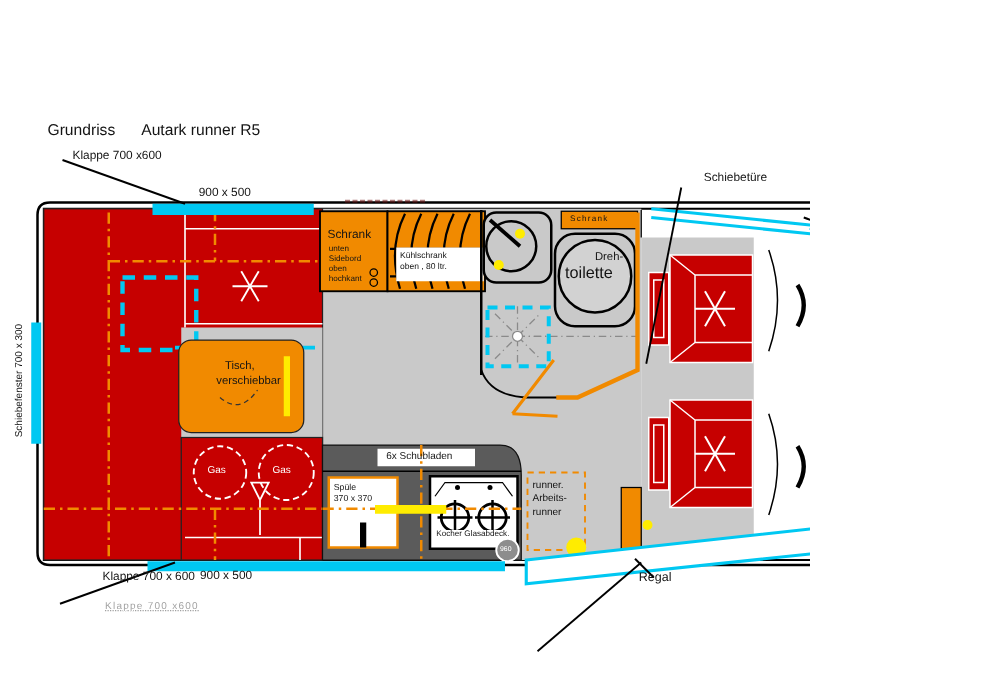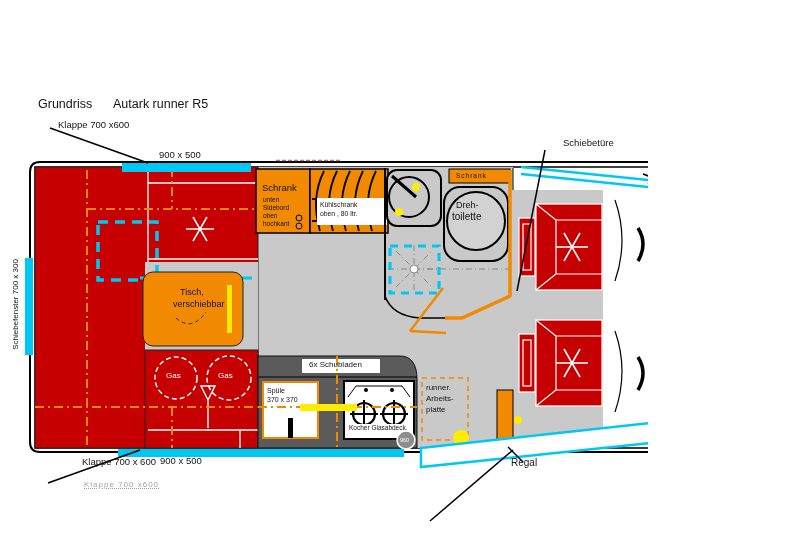--- a/index.html
+++ b/index.html
@@ -237,38 +237,38 @@
 <div class="lbl" style="left:262px;top:183px;font-size:9.5px;">Schrank</div>
 <div class="lbl" style="left:263px;top:196px;font-size:6.5px;">unten</div>
 <div class="lbl" style="left:263px;top:204px;font-size:6.5px;">Sidebord</div>
 <div class="lbl" style="left:263px;top:212px;font-size:6.5px;">oben</div>
 <div class="lbl" style="left:263px;top:220px;font-size:6.5px;">hochkant</div>
 
 <div class="lbl" style="left:320px;top:201px;font-size:6.8px;">Kühlschrank</div>
 <div class="lbl" style="left:320px;top:210px;font-size:6.8px;">oben , 80 ltr.</div>
 
 <div class="lbl" style="left:456px;top:172px;font-size:6.5px;letter-spacing:1px;">Schrank</div>
-<div class="lbl" style="left:456px;top:200px;font-size:9px;">Dreh-</div>
-<div class="lbl" style="left:452px;top:211px;font-size:10px;">toilette</div>
+<div class="lbl" style="left:476px;top:200px;font-size:9px;">Dreh-</div>
+<div class="lbl" style="left:452px;top:211px;font-size:13px;">toilette</div>
 
 <div class="lbl" style="left:180px;top:287px;font-size:9px;">Tisch,</div>
 <div class="lbl" style="left:173px;top:299px;font-size:9px;">verschiebbar</div>
 
 <div class="lbl" style="left:166px;top:372px;font-size:8px;color:#fff;">Gas</div>
 <div class="lbl" style="left:218px;top:372px;font-size:8px;color:#fff;">Gas</div>
 
 <div class="lbl" style="left:309px;top:361px;font-size:8px;">6x Schubladen</div>
 <div class="lbl" style="left:267px;top:387px;font-size:7px;">Spüle</div>
 <div class="lbl" style="left:267px;top:396px;font-size:7px;">370 x 370</div>
 <div class="lbl" style="left:348px;top:424px;font-size:6.5px;background:#fff;padding:0 1px;">Kocher Glasabdeck.</div>
 <div class="lbl" style="left:400px;top:437px;font-size:5.5px;color:#fff;">960</div>
 
 <div class="lbl" style="left:426px;top:384px;font-size:8px;">runner.</div>
 <div class="lbl" style="left:426px;top:395px;font-size:8px;">Arbeits-</div>
-<div class="lbl" style="left:426px;top:406px;font-size:8px;">platte</div>
+<div class="lbl" style="left:426px;top:406px;font-size:8px;">runner</div>
 
 <div class="lbl" style="left:511px;top:457px;font-size:10px;">Regal</div>
 
 <div class="lbl" style="left:55px;top:457px;font-size:9.5px;padding-left:27px;">Klappe 700 x 600</div>
 <div class="lbl" style="left:160px;top:456px;font-size:9.5px;">900 x 500</div>
 <div class="lbl ghost" style="left:84px;top:481px;font-size:8px;">Klappe 700 x600</div>
 
 <div class="lbl rot" style="left:674px;top:289px;width:124px;">
   <div style="font-size:16px;font-weight:bold;font-style:italic;">Autark.</div>
   <div style="font-size:7px;letter-spacing:.4px;margin-top:-2px;">Qualität von Woelcke</div>

